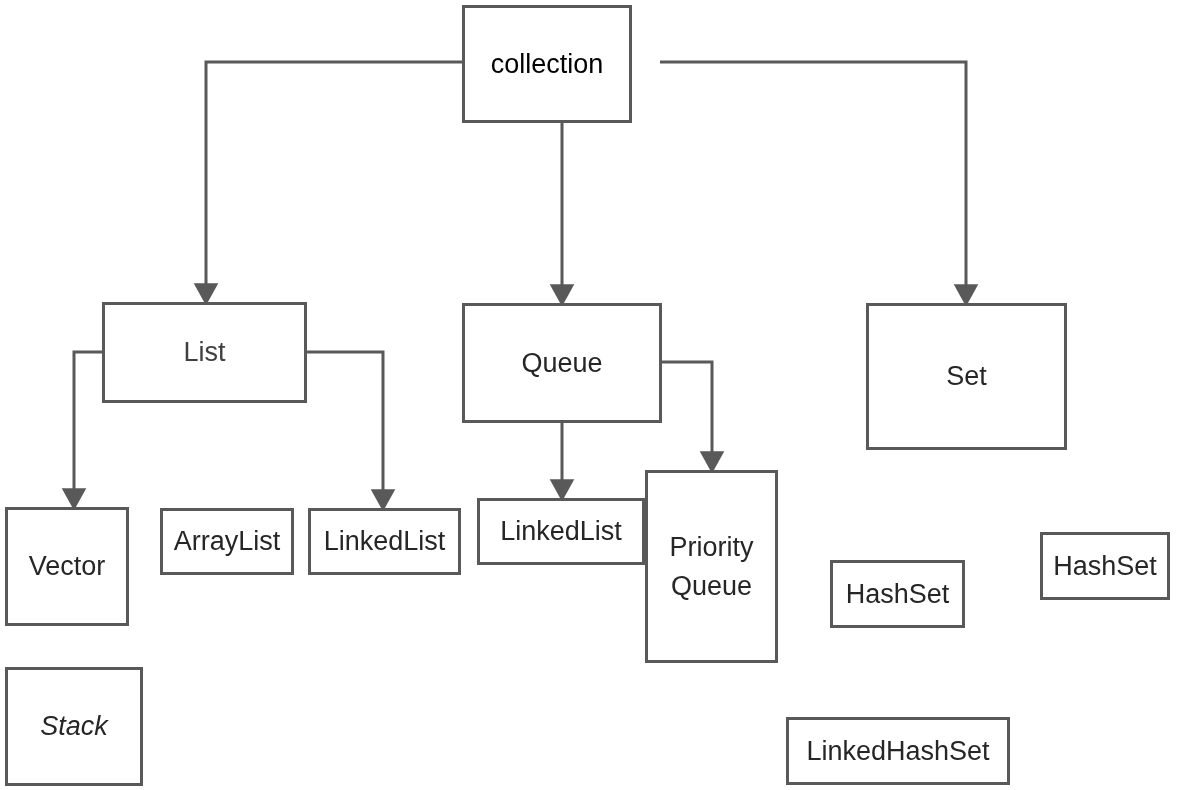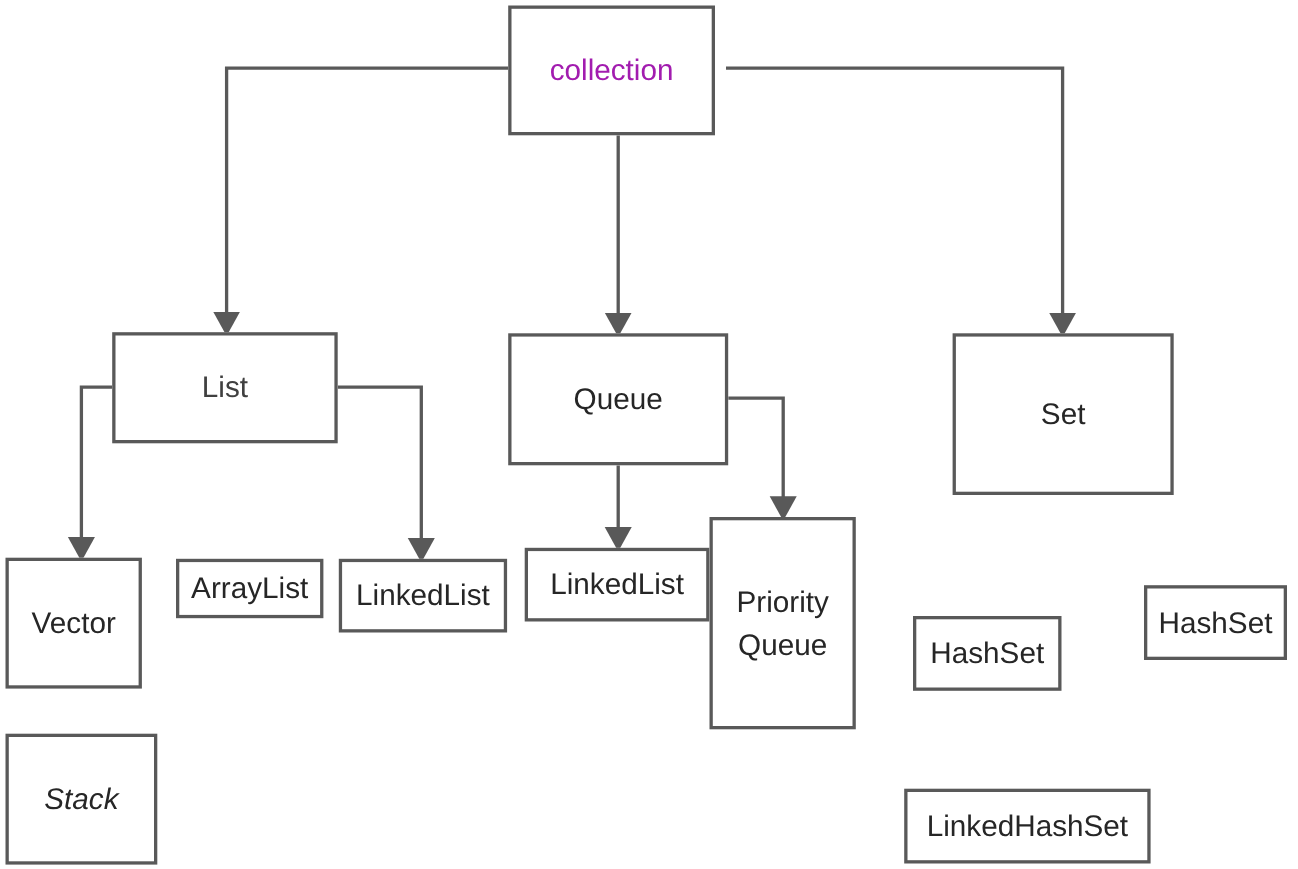--- a/index.html
+++ b/index.html
@@ -66,36 +66,36 @@
         <path d="M 562 123 L 562 295" fill="none" stroke="#595959" stroke-width="3" stroke-linecap="butt" stroke-linejoin="miter" marker-end="url(#arrowhead)"></path>
         <path d="M 660 62 L 966 62 L 966 295" fill="none" stroke="#595959" stroke-width="3" stroke-linecap="butt" stroke-linejoin="miter" marker-end="url(#arrowhead)"></path>
         <path d="M 102 352 L 74 352 L 74 499" fill="none" stroke="#595959" stroke-width="3" stroke-linecap="butt" stroke-linejoin="miter" marker-end="url(#arrowhead)"></path>
         <path d="M 307 352 L 383 352 L 383 500" fill="none" stroke="#595959" stroke-width="3" stroke-linecap="butt" stroke-linejoin="miter" marker-end="url(#arrowhead)"></path>
         <path d="M 562 423 L 562 490" fill="none" stroke="#595959" stroke-width="3" stroke-linecap="butt" stroke-linejoin="miter" marker-end="url(#arrowhead)"></path>
         <path d="M 662 362 L 712 362 L 712 462" fill="none" stroke="#595959" stroke-width="3" stroke-linecap="butt" stroke-linejoin="miter" marker-end="url(#arrowhead)"></path>
       </g>
   </svg>
 
   <div id="nodes-layer">
-      <div class="node" style="left: 462px; top: 5px; width: 188px; height: 118px; border-color: rgb(89, 89, 89); background: rgb(255, 255, 255); color: #a21caf;">
+      <div class="node" style="left: 462px; top: 5px; width: 170px; height: 118px; border-color: rgb(89, 89, 89); background: rgb(255, 255, 255); color: #000000;">
         <span class="label">collection</span>
       </div>
       <div class="node" style="left: 102px; top: 302px; width: 205px; height: 101px; border-color: rgb(89, 89, 89); background: rgb(255, 255, 255); color: #404040;">
         <span class="label">List</span>
       </div>
       <div class="node" style="left: 462px; top: 303px; width: 200px; height: 120px; border-color: rgb(89, 89, 89); background: rgb(255, 255, 255); color: rgb(38, 38, 38);">
         <span class="label">Queue</span>
       </div>
       <div class="node" style="left: 866px; top: 303px; width: 201px; height: 147px; border-color: rgb(89, 89, 89); background: rgb(255, 255, 255); color: rgb(38, 38, 38);">
         <span class="label">Set</span>
       </div>
       <div class="node" style="left: 5px; top: 507px; width: 124px; height: 119px; border-color: rgb(89, 89, 89); background: rgb(255, 255, 255); color: rgb(38, 38, 38);">
         <span class="label">Vector</span>
       </div>
-      <div class="node" style="left: 160px; top: 508px; width: 134px; height: 54px; border-color: rgb(89, 89, 89); background: rgb(255, 255, 255); color: rgb(38, 38, 38);">
+      <div class="node" style="left: 160px; top: 508px; width: 134px; height: 67px; border-color: rgb(89, 89, 89); background: rgb(255, 255, 255); color: rgb(38, 38, 38);">
         <span class="label">ArrayList</span>
       </div>
       <div class="node" style="left: 308px; top: 508px; width: 153px; height: 67px; border-color: rgb(89, 89, 89); background: rgb(255, 255, 255); color: rgb(38, 38, 38);">
         <span class="label">LinkedList</span>
       </div>
       <div class="node" style="left: 477px; top: 498px; width: 168px; height: 67px; border-color: rgb(89, 89, 89); background: rgb(255, 255, 255); color: rgb(38, 38, 38);">
         <span class="label">LinkedList</span>
       </div>
       <div class="node on-top" style="left: 645px; top: 470px; width: 133px; height: 193px; border-color: rgb(89, 89, 89); background: rgb(255, 255, 255); color: rgb(38, 38, 38);">
         <span class="label">Priority
@@ -103,18 +103,18 @@
       </div>
       <div class="node" style="left: 830px; top: 532px; width: 135px; height: 68px; border-color: rgb(89, 89, 89); background: rgb(255, 255, 255); color: rgb(38, 38, 38); margin-top: 28px;">
         <span class="label">HashSet</span>
       </div>
       <div class="node" style="left: 1040px; top: 532px; width: 130px; height: 68px; border-color: rgb(89, 89, 89); background: rgb(255, 255, 255); color: rgb(38, 38, 38);">
         <span class="label">HashSet</span>
       </div>
       <div class="node" style="left: 5px; top: 667px; width: 138px; height: 119px; border-color: rgb(89, 89, 89); background: rgb(255, 255, 255); color: rgb(38, 38, 38); font-style: italic;">
         <span class="label">Stack</span>
       </div>
-      <div class="node" style="left: 786px; top: 717px; width: 224px; height: 68px; border-color: rgb(89, 89, 89); background: rgb(255, 255, 255); color: rgb(38, 38, 38); margin-left: 36px;">
+      <div class="node" style="left: 786px; top: 717px; width: 224px; height: 68px; border-color: rgb(89, 89, 89); background: rgb(255, 255, 255); color: rgb(38, 38, 38);">
         <span class="label">LinkedHashSet</span>
       </div>
     </div>
 
 </div>
 
 </body></html>

